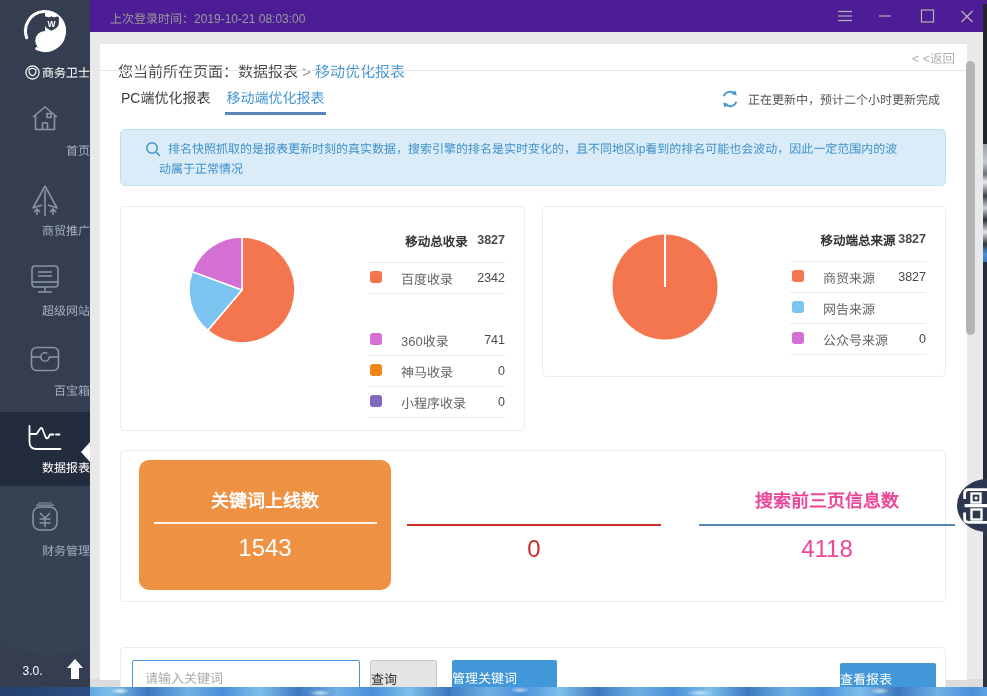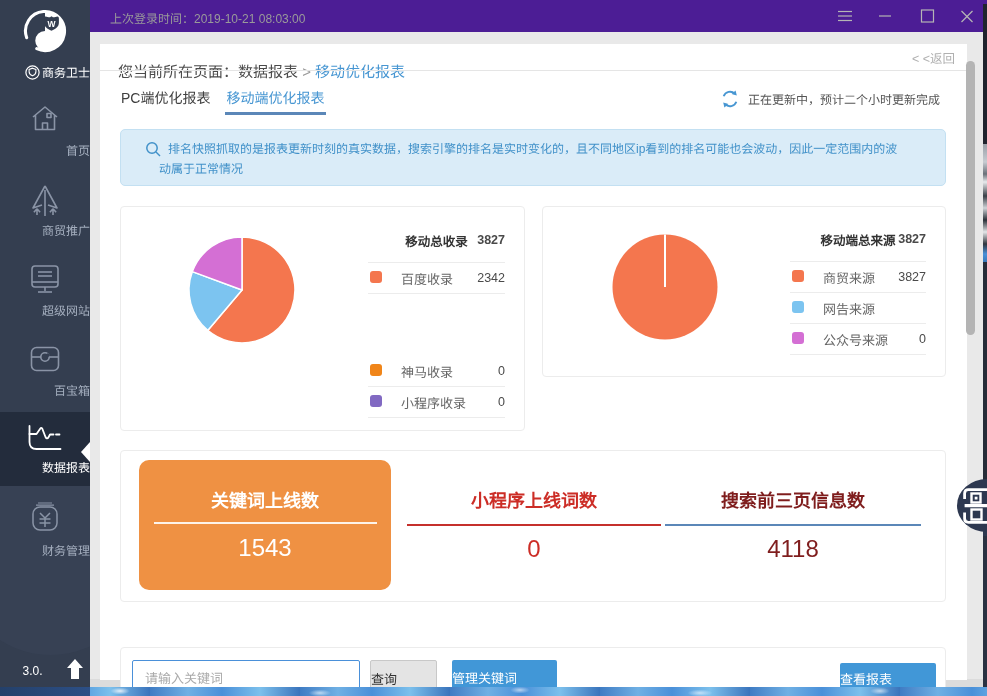--- a/index.html
+++ b/index.html
@@ -144,20 +144,25 @@
         <path d="M57 57 L22.71 97.42 A53 53 0 0 1 7.29 38.62 Z" fill="#7cc4f0" stroke="#fff" stroke-width="1.5" stroke-linejoin="round"></path>
         <path d="M57 57 L7.29 38.62 A53 53 0 0 1 57.00 4.00 Z" fill="#d46fd4" stroke="#fff" stroke-width="1.5" stroke-linejoin="round"></path>
       </svg>
     <div class="leg" style="left:247px; top:26px; width:137px; height:217px;">
       <div class="trow"><span class="title">移动总收录</span><span class="vl title" style="top:0">3827</span></div>
       <div class="row" style="top:30px">
           <span class="sw" style="background:#f4764e"></span>
           <span class="lb">百度收录</span>
           <span class="vl">2342</span>
         </div>
+      <div class="row" style="top:92px">
+          <span class="sw" style="background:#d46fd4"></span>
+          <span class="lb">360收录</span>
+          <span class="vl">741</span>
+        </div>
       <div class="row" style="top:123px">
           <span class="sw" style="background:#f08519"></span>
           <span class="lb">神马收录</span>
           <span class="vl">0</span>
         </div>
       <div class="row" style="top:154px">
           <span class="sw" style="background:#8169c2"></span>
           <span class="lb">小程序收录</span>
           <span class="vl">0</span>
         </div>
@@ -188,25 +193,24 @@
     </div>
   </div>
 
   <div class="card" id="card3">
     <div id="obox">
       <div class="stitle" style="top:32px">关键词上线数</div>
       <div class="sline" style="top:62px;left:15px;width:223px;height:1.5px;background:#fdf3e9"></div>
       <div class="snum" style="top:76px">1543</div>
     </div>
     <div class="statcol" style="left:286px;width:254px;color:#cc2d26">
-      <div class="stitle">小程序上线词数</div>
       <div class="sline" style="background:#c5302c"></div>
       <div class="snum">0</div>
     </div>
-    <div class="statcol" style="left:544px;width:256px;color:#7f1d1d">
+    <div class="statcol" style="left:578px;width:256px;color:#ec4899">
       <div class="stitle">搜索前三页信息数</div>
       <div class="sline" style="background:#5b87b8"></div>
       <div class="snum">4118</div>
     </div>
   </div>
 
   <div class="card" id="card4">
     <div id="kwinput">请输入关键词</div>
     <div class="btn" style="left:249px;width:67px;background:#e4e4e4;border:1px solid #c8c8c8;color:#333">查询</div>
     <div class="btn" style="left:331px;width:105px;background:#4197d7;color:#fff">管理关键词</div>

